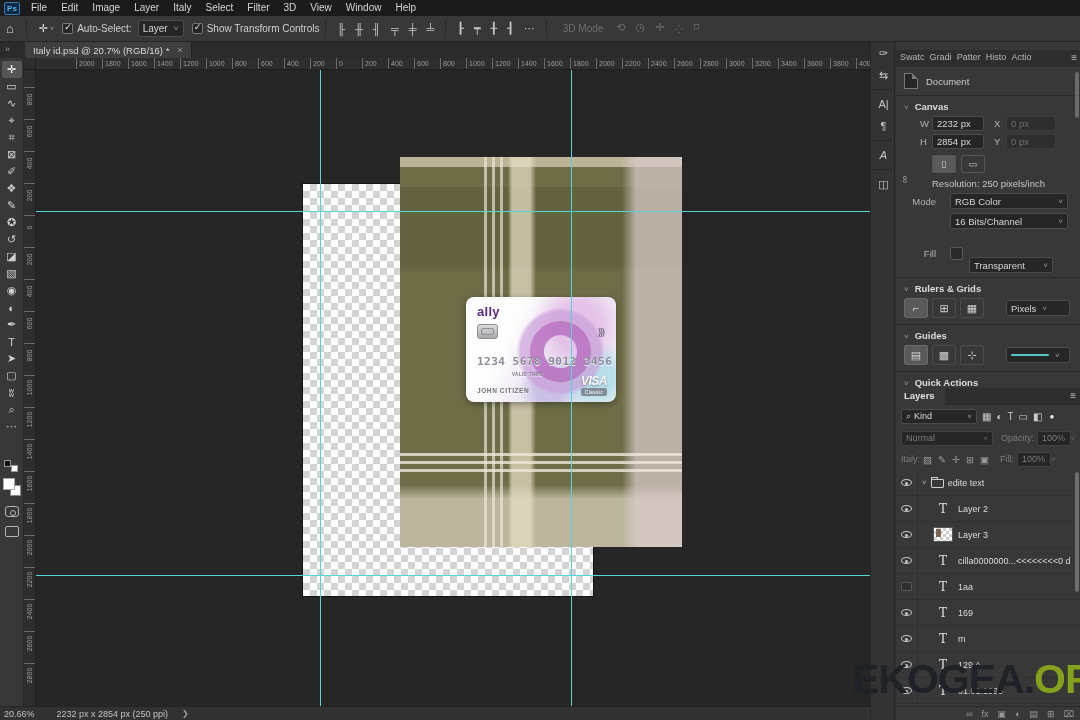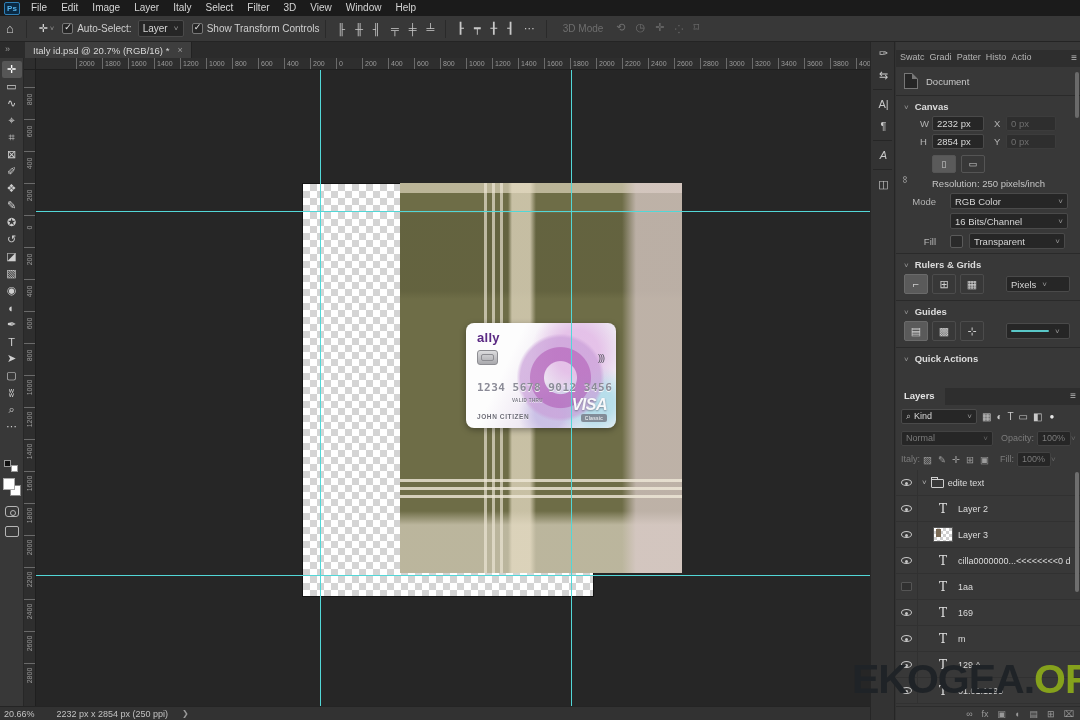--- a/index.html
+++ b/index.html
@@ -56,21 +56,21 @@
   #vruler{position:absolute;left:24px;top:70px;width:12px;height:636px;background:#2e2e2e;
     border-right:1px solid #1f1f1f;overflow:hidden;z-index:21;}
   .vrl{position:absolute;left:0;width:12px;border-top:1px solid #6a6a6a;font-size:7px;color:#9a9a9a;
     display:flex;justify-content:center;}
   .vrl span{transform:rotate(-90deg);display:block;margin-top:8px;}
   
   #viewport{position:absolute;left:36px;top:70px;width:834px;height:636px;background:#262626;overflow:hidden;z-index:10;}
   #document{position:absolute;left:267px;top:114px;width:290px;height:412px;
     background:#fff conic-gradient(#d4d4d4 25%,#ffffff 0 50%,#d4d4d4 0 75%,#ffffff 0) 0 0/14px 14px;
     outline:1px solid rgba(0,0,0,.45);}
-  #photo{position:absolute;left:364px;top:113px;width:282px;height:390px;background-color:#6e6d47;
+  #photo{position:absolute;left:364px;top:87px;width:282px;height:390px;background-color:#6e6d47;
     background-image:
       linear-gradient(180deg, rgba(0,0,0,0) 0 296px, rgba(239,232,216,.8) 296px 299px, rgba(0,0,0,0) 299px 304px, rgba(239,232,216,.8) 304px 307px, rgba(0,0,0,0) 307px 312px, rgba(239,232,216,.8) 312px 315px, rgba(0,0,0,0) 315px),
       linear-gradient(90deg, rgba(0,0,0,0) 0 84px, rgba(239,232,216,.65) 84px 87px, rgba(0,0,0,0) 87px 92px, rgba(239,232,216,.65) 92px 95px, rgba(0,0,0,0) 95px 100px, rgba(239,232,216,.65) 100px 103px, rgba(0,0,0,0) 103px),
       linear-gradient(90deg, rgba(0,0,0,0) 0 108px, rgba(230,220,196,.75) 112px 130px, rgba(0,0,0,0) 136px),
       linear-gradient(90deg, rgba(0,0,0,0) 0 222px, rgba(220,204,204,.72) 236px 282px),
       linear-gradient(180deg, rgba(227,218,194,.66) 0 10px, rgba(0,0,0,0) 10px 30px, rgba(76,76,46,.3) 30px 108px, rgba(0,0,0,0) 116px),
       linear-gradient(180deg, rgba(0,0,0,0) 0 328px, rgba(232,224,207,.63) 342px 390px);}
   
   #card{position:absolute;left:66px;top:140px;width:150px;height:105px;border-radius:8px;
     box-shadow:0 2px 6px rgba(0,0,0,.35);
@@ -84,21 +84,21 @@
   #card-chip{position:absolute;left:11px;top:27px;width:21px;height:15px;border-radius:3px;
     background:linear-gradient(#dcdcde,#a9a9ad);border:1px solid #8d8d92;}
   #card-chip::after{content:"";position:absolute;left:3px;top:3px;right:3px;bottom:3px;border:1px solid #8d8d92;border-radius:2px;}
   #card-contactless{position:absolute;right:12px;top:30px;font-size:9px;color:#4c4c55;letter-spacing:-1px;}
   #card-number{position:absolute;left:11px;top:58px;font-family:"DejaVu Sans Mono",monospace;
     font-size:11px;font-weight:bold;color:#8b8b97;letter-spacing:.5px;text-shadow:0 1px 0 rgba(255,255,255,.85);}
   #card-valid{position:absolute;left:46px;top:75px;font-size:4.5px;font-weight:bold;color:#74747e;
     text-shadow:0 1px 0 rgba(255,255,255,.7);letter-spacing:.4px;}
   #card-holder{position:absolute;left:11px;bottom:8px;font-size:6.5px;font-weight:bold;color:#6e6e78;
     letter-spacing:.6px;text-shadow:0 1px 0 rgba(255,255,255,.7);}
-  #card-visa{position:absolute;right:9px;bottom:14px;font-size:16px;font-weight:bold;font-style:italic;
+  #card-visa{position:absolute;right:9px;bottom:14px;font-size:12px;font-weight:bold;font-style:italic;
     color:#f8f8fa;text-shadow:0 1px 2px rgba(60,60,80,.55);letter-spacing:-.5px;}
   #card-tier{position:absolute;right:9px;bottom:6px;font-size:5px;color:#fff;background:rgba(120,126,138,.85);
     padding:1px 4px;border-radius:2px;letter-spacing:.3px;}
   .guide-v{position:absolute;top:0;width:1px;height:636px;background:rgba(82,215,215,.9);z-index:6;}
   .guide-h{position:absolute;left:0;height:1px;width:834px;background:rgba(82,215,215,.9);z-index:6;}
   
   #dock-strip{position:absolute;left:870px;top:42px;width:25px;height:678px;background:#333333;
     border-left:1px solid #262626;border-right:1px solid #262626;z-index:24;}
   .strip-icon{width:25px;height:22px;display:flex;align-items:center;justify-content:center;color:#c9c9c9;font-size:11px;}
   .strip-div{height:1px;background:#262626;margin:3px 2px;}
@@ -463,21 +463,21 @@
     </div>
     <div class="mrow">
       <span class="mlabel"></span>
       <span class="sel msel">
           <span style="flex:1;">16 Bits/Channel</span>
         </span>
     </div>
     <div class="mrow">
       <span class="mlabel">Fill</span>
       <span style="width:13px;height:13px;border:1px solid #5a5a5a;background:#2a2a2a;border-radius:2px;margin-right:6px;"></span>
-      <span class="sel" style="width:96px;height:16px;">
+      <span class="sel" style="width:84px;height:16px;margin-top:24px;">
           <span style="flex:1;">Transparent</span>
         </span>
     </div>
     <div class="pdiv"></div>
     <div class="sect"><span class="car">˅</span><span>Rulers &amp; Grids</span></div>
     <div class="frow" id="rg-icons">
         <span class="iconbtn active">⌐</span>
         <span class="iconbtn">⊞</span>
         <span class="iconbtn">▦</span>
         <span class="sel" style="width: 64px; height: 16px; margin-left: 18px;">

